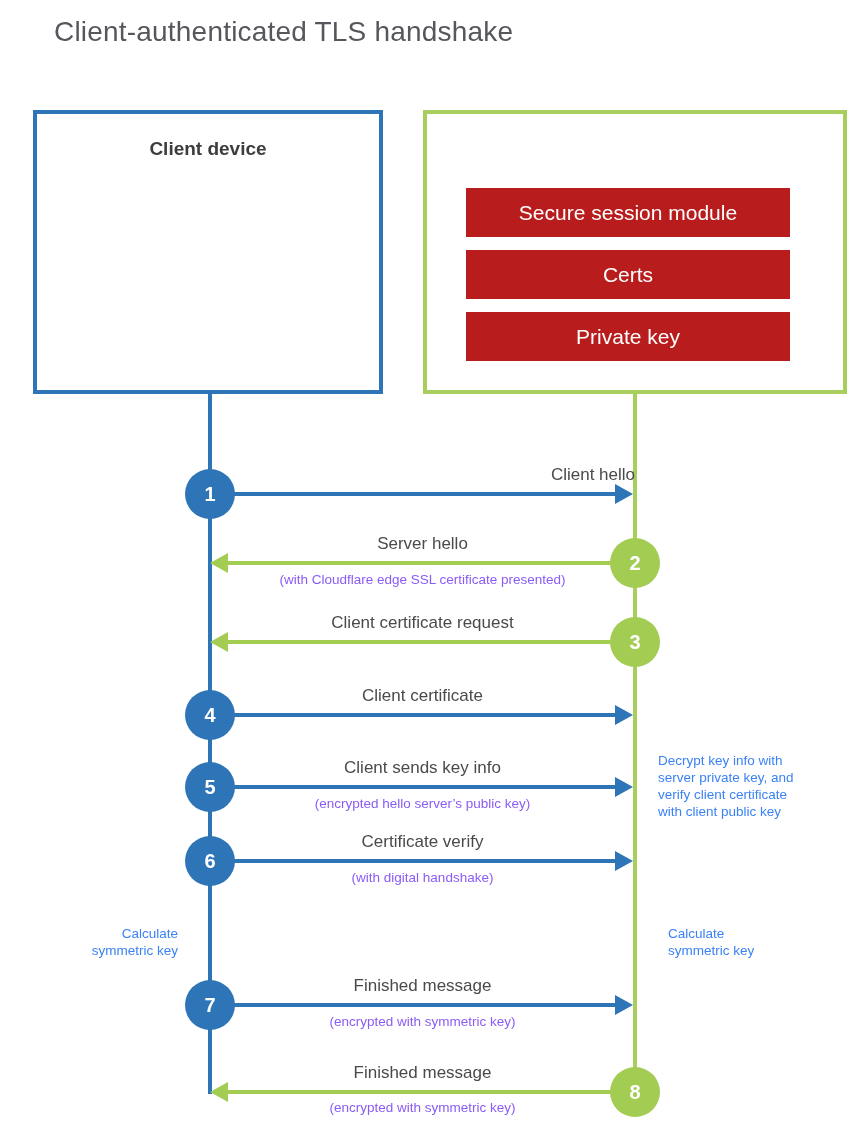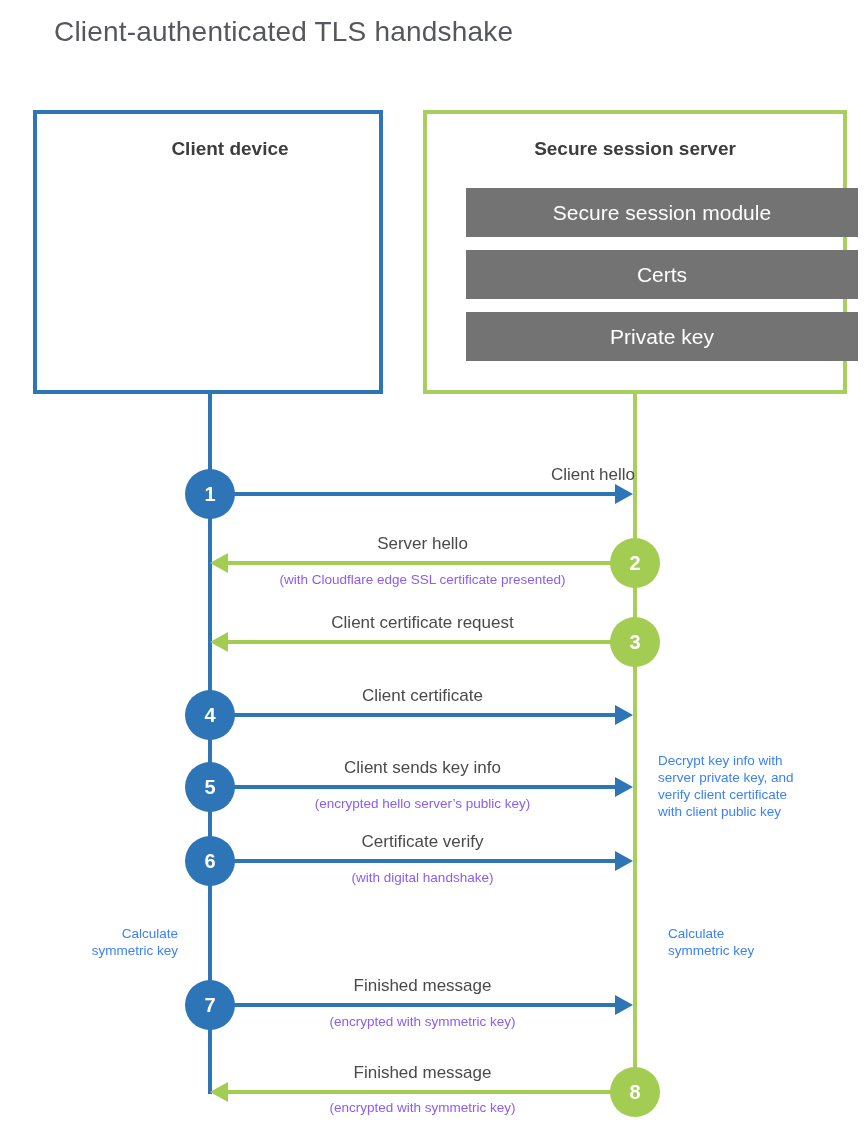--- a/index.html
+++ b/index.html
@@ -11,29 +11,29 @@
   
   .page-title{
     left:30px;top:16px;width:700px;
     font-size:28px;font-weight:300;color:#55575c;letter-spacing:.2px;margin-left:24px;
   }
   
   .outer-box{box-sizing:border-box;border-style:solid;border-width:4px;background:#fff;}
   .client-box{left:33px;top:110px;width:350px;height:284px;border-color:#2e75b8;}
   .server-box{left:423px;top:110px;width:424px;height:284px;border-color:#a8cf5e;}
   .box-title{top:138px;text-align:center;font-size:19px;font-weight:bold;color:#3d3d3d;}
-  .client-box-title{left:33px;width:350px;margin-left:22px;}
+  .client-box-title{left:33px;width:350px;}
   .server-box-title{left:423px;width:424px;}
   .app-box{
     left:70px;top:187px;width:278px;height:176px;background:#5b9bd5;
     display:flex;align-items:center;justify-content:center;text-align:center;
     color:#ffffff;font-size:21px;line-height:27px;white-space:pre-line;
   }
   .server-bar{
-    left:466px;width:392px;height:49px;background:#737373;
+    left:466px;width:324px;height:49px;background:#b91c1c;
     display:flex;align-items:center;justify-content:center;
     color:#ffffff;font-size:21px;
   }
   
   .v-line{width:4px;}
   .v-blue{left:208px;top:394px;height:700px;background:#2e75b8;}
   .v-green{left:633px;top:394px;height:698px;background:#a8cf5e;}
   
   .circle{
     width:50px;height:50px;border-radius:50%;text-align:center;line-height:50px;
@@ -59,21 +59,20 @@
 <body>
 
 <div id="canvas">
 
   <div class="abs page-title">Client-authenticated TLS handshake</div>
 
   <div class="abs outer-box client-box"></div>
   <div class="abs box-title client-box-title">Client device</div>
 
   <div class="abs outer-box server-box"></div>
-  <div class="abs box-title server-box-title">Secure session server</div>
   <div class="abs server-bar" style="top:188px;">Secure session module</div>
   <div class="abs server-bar" style="top:312px;">Private key</div>
   <div class="abs server-bar" style="top:250px;">Certs</div>
 
   <div class="abs v-line v-blue"></div>
   <div class="abs v-line v-green"></div>
 
   <div>
     <div class="abs msg-label" style="top:465px;text-align:right;">Client hello</div>
     <div class="abs h-line l-blue" style="left:210px;top:492px;width:410px;"></div>

